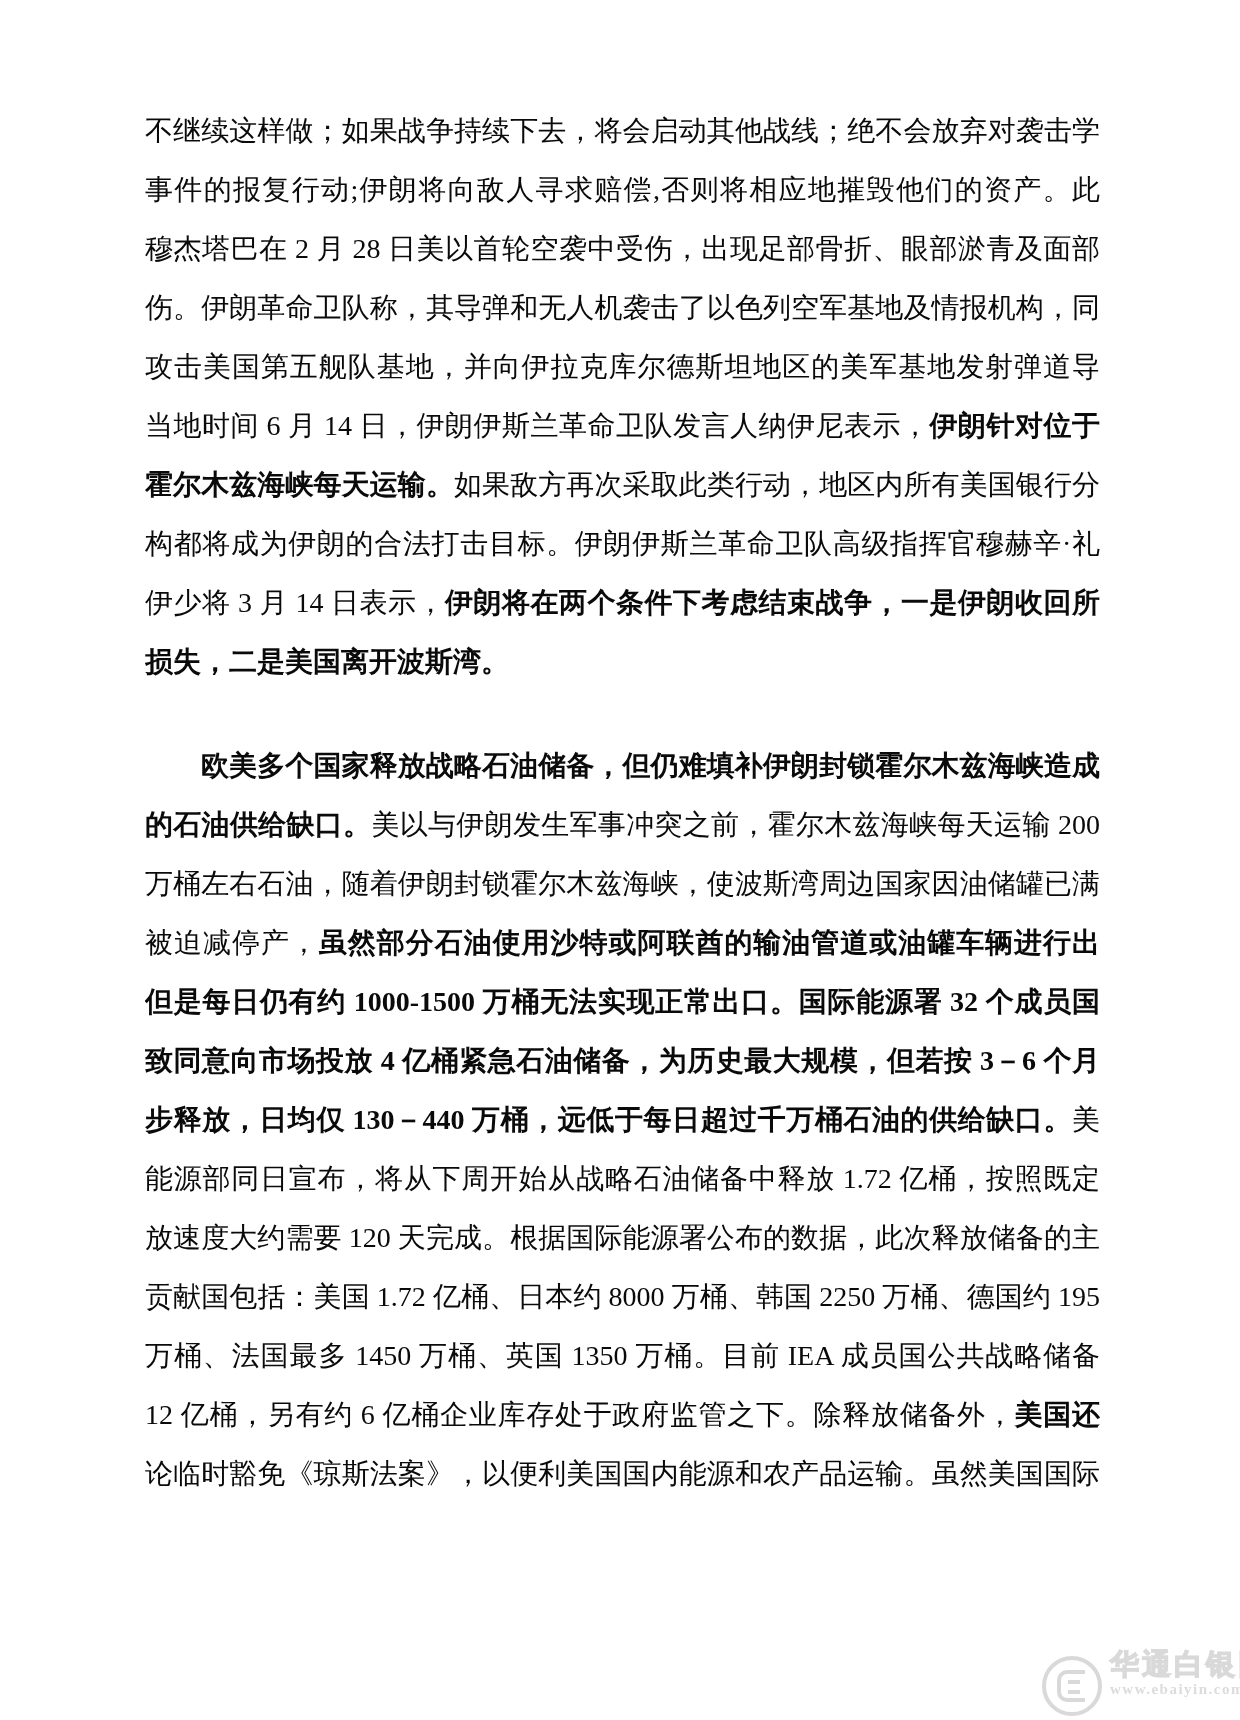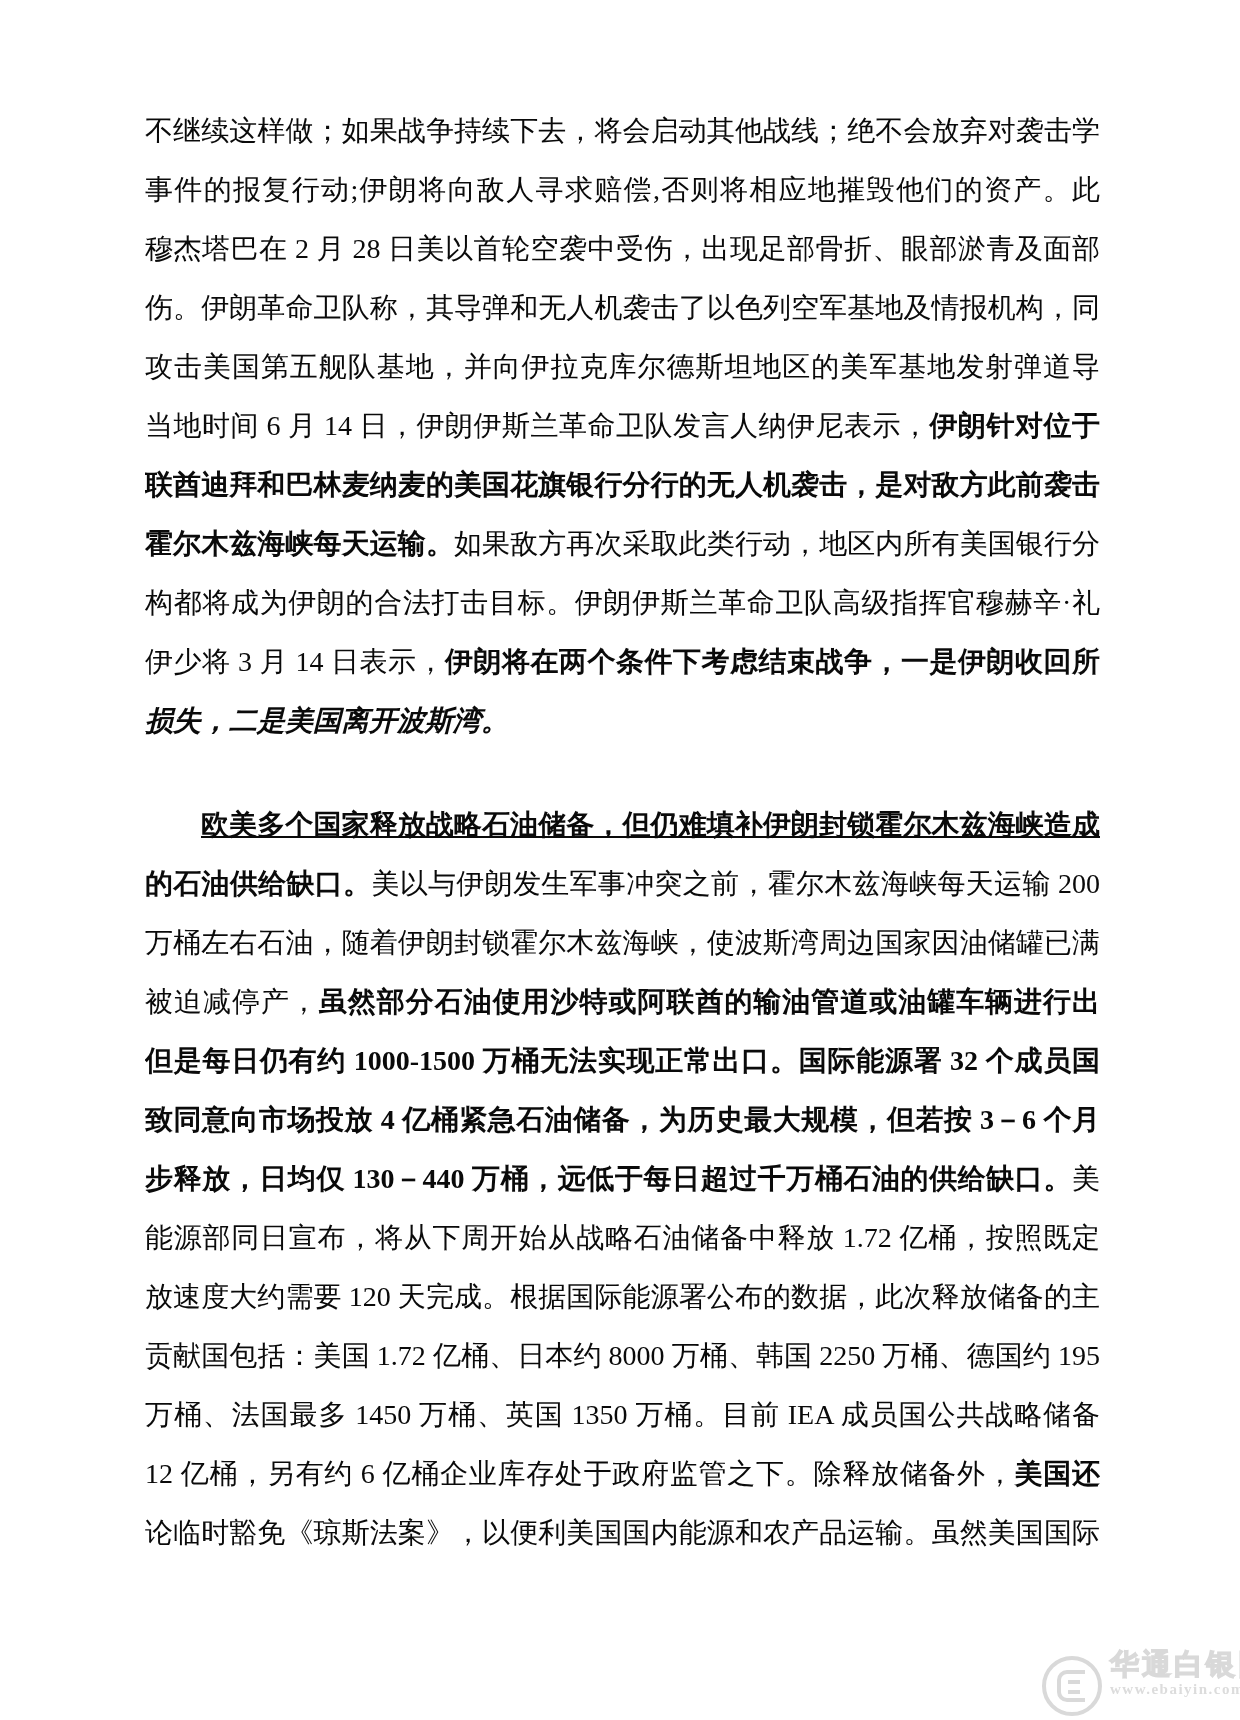--- a/index.html
+++ b/index.html
@@ -23,25 +23,23 @@
   .line{
     height:59px;
     overflow:hidden;
     text-align:justify;
     text-align-last:justify;
     text-justify:inter-character;
     word-break:break-all;
   }
   .line.line-last{
     text-align-last:left;
-    font-style:italic;
   }
   .line.line-indent{
     text-indent:56px;
-    text-decoration:underline;
   }
   .run{font-weight:normal;}
   .run.bold{font-weight:bold;}
   .watermark{
     position:absolute;
     left:1040px;top:1648px;
     display:flex;
     align-items:flex-start;
     gap:6px;
     color:#d9d9d9;
@@ -71,21 +69,20 @@
 <body>
 
 <div class="doc" id="doc-body">
     <div class="paragraph">
       <div class="line"><span class="run">不继续这样做；如果战争持续下去，将会启动其他战线；绝不会放弃对袭击学校</span></div>
       <div class="line"><span class="run">事件的报复行动;伊朗将向敌人寻求赔偿,否则将相应地摧毁他们的资产。此外，</span></div>
       <div class="line"><span class="run">穆杰塔巴在 2 月 28 日美以首轮空袭中受伤，出现足部骨折、眼部淤青及面部轻</span></div>
       <div class="line"><span class="run">伤。伊朗革命卫队称，其导弹和无人机袭击了以色列空军基地及情报机构，同时</span></div>
       <div class="line"><span class="run">攻击美国第五舰队基地，并向伊拉克库尔德斯坦地区的美军基地发射弹道导弹。</span></div>
       <div class="line"><span class="run">当地时间 6 月 14 日，伊朗伊斯兰革命卫队发言人纳伊尼表示，</span><span class="run bold">伊朗针对位于阿</span></div>
-      <div class="line"><span class="run bold">联酋迪拜和巴林麦纳麦的美国花旗银行分行的无人机袭击，是对敌方此前袭击</span></div>
       <div class="line"><span class="run bold">霍尔木兹海峡每天运输。</span><span class="run">如果敌方再次采取此类行动，地区内所有美国银行分支机</span></div>
       <div class="line"><span class="run">构都将成为伊朗的合法打击目标。伊朗伊斯兰革命卫队高级指挥官穆赫辛·礼萨</span></div>
       <div class="line"><span class="run">伊少将 3 月 14 日表示，</span><span class="run bold">伊朗将在两个条件下考虑结束战争，一是伊朗收回所有</span></div>
       <div class="line line-last"><span class="run bold">损失，二是美国离开波斯湾。</span></div>
     </div>
     <div class="paragraph">
       <div class="line line-indent"><span class="run bold">欧美多个国家释放战略石油储备，但仍难填补伊朗封锁霍尔木兹海峡造成</span></div>
       <div class="line"><span class="run bold">的石油供给缺口。</span><span class="run">美以与伊朗发生军事冲突之前，霍尔木兹海峡每天运输 2000</span></div>
       <div class="line"><span class="run">万桶左右石油，随着伊朗封锁霍尔木兹海峡，使波斯湾周边国家因油储罐已满而</span></div>
       <div class="line"><span class="run">被迫减停产，</span><span class="run bold">虽然部分石油使用沙特或阿联酋的输油管道或油罐车辆进行出口，</span></div>

